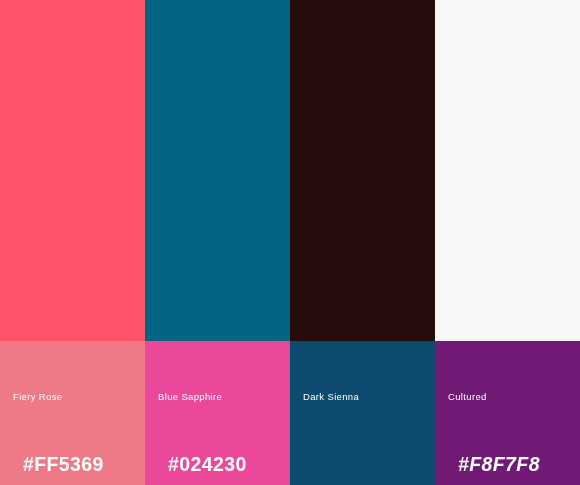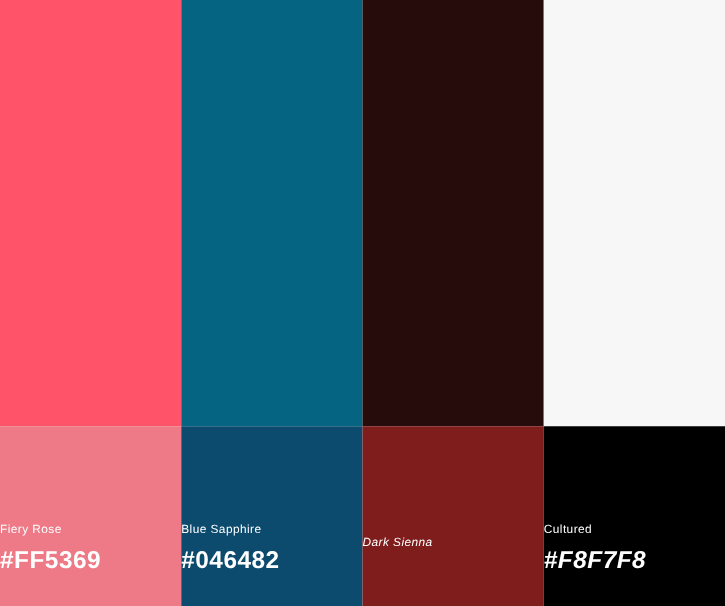--- a/index.html
+++ b/index.html
@@ -34,76 +34,77 @@
     height: 341px;
     width: 100%;
     flex: 0 0 341px;
   }
 
   
   .swatch-info {
     flex: 1 1 auto;
     width: 100%;
     box-sizing: border-box;
+    padding-left: 13px;
     padding-right: 8px;
     display: flex;
     flex-direction: column;
-    justify-content: center;
+    justify-content: space-between;
     padding-top: 50px;
   }
 
   .swatch-name {
     color: #ffffff;
     font-size: 9.5px;
     font-weight: 400;
     letter-spacing: 0.35px;
     line-height: 12px;
     margin: 0 0 7px 0;
     white-space: nowrap;
   }
 
   .swatch-hex {
     color: #ffffff;
     font-size: 19.5px;
     font-weight: 700;
     letter-spacing: 0.4px;
     line-height: 22px;
-    margin: 0;
+    margin: 10px;
     white-space: nowrap;
   }
 </style>
 </head>
 <body>
 
 <div class="palette">
 
   <div class="swatch">
     <div class="swatch-color" style="background: rgb(255, 83, 105);"></div>
     <div class="swatch-info" style="background: rgb(237, 122, 134);">
       <div class="swatch-name" style="color: rgb(255, 255, 255);">Fiery Rose</div>
       <div class="swatch-hex" style="color: rgb(255, 255, 255);">#FF5369</div>
     </div>
   </div>
 
   <div class="swatch">
     <div class="swatch-color" style="background: rgb(4, 100, 130);"></div>
-    <div class="swatch-info" style="background: #0c4a6e;">
+    <div class="swatch-info" style="background: #ec4899;">
       <div class="swatch-name" style="color: rgb(255, 255, 255);">Blue Sapphire</div>
-      <div class="swatch-hex" style="color: rgb(255, 255, 255);">#046482</div>
+      <div class="swatch-hex" style="color: rgb(255, 255, 255);">#024230</div>
     </div>
   </div>
 
   <div class="swatch">
     <div class="swatch-color" style="background: rgb(39, 12, 12);"></div>
-    <div class="swatch-info" style="background: #7f1d1d; font-style: italic;">
+    <div class="swatch-info" style="background: #0c4a6e;">
       <div class="swatch-name" style="color: rgb(255, 255, 255);">Dark Sienna</div>
     </div>
   </div>
 
   <div class="swatch">
     <div class="swatch-color" style="background: rgb(248, 247, 248);"></div>
-    <div class="swatch-info" style="background: #000000;">
+    <div class="swatch-info" style="background: #701a75;">
       <div class="swatch-name" style="color: rgb(255, 255, 255);">Cultured</div>
       <div class="swatch-hex" style="color: rgb(255, 255, 255); font-style: italic;">#F8F7F8</div>
     </div>
   </div>
 
 </div>
 
 </body></html>

